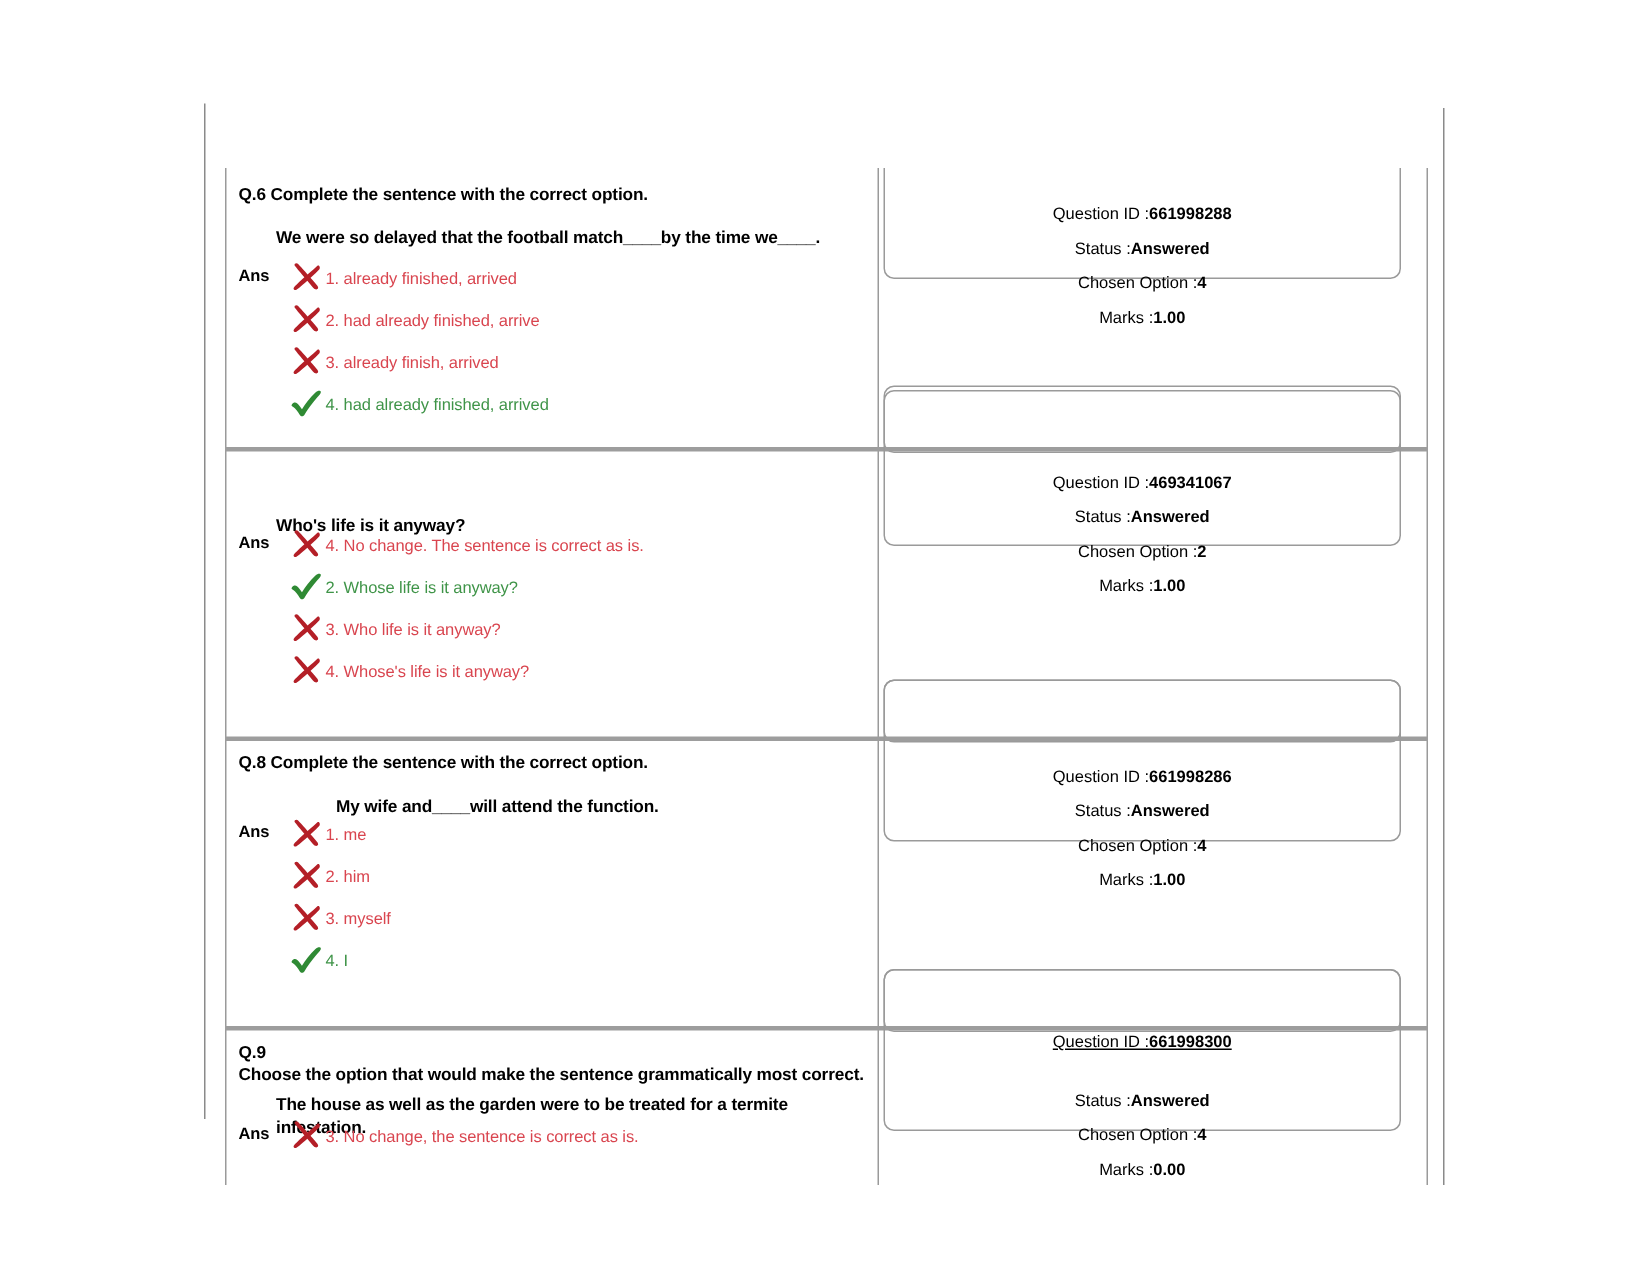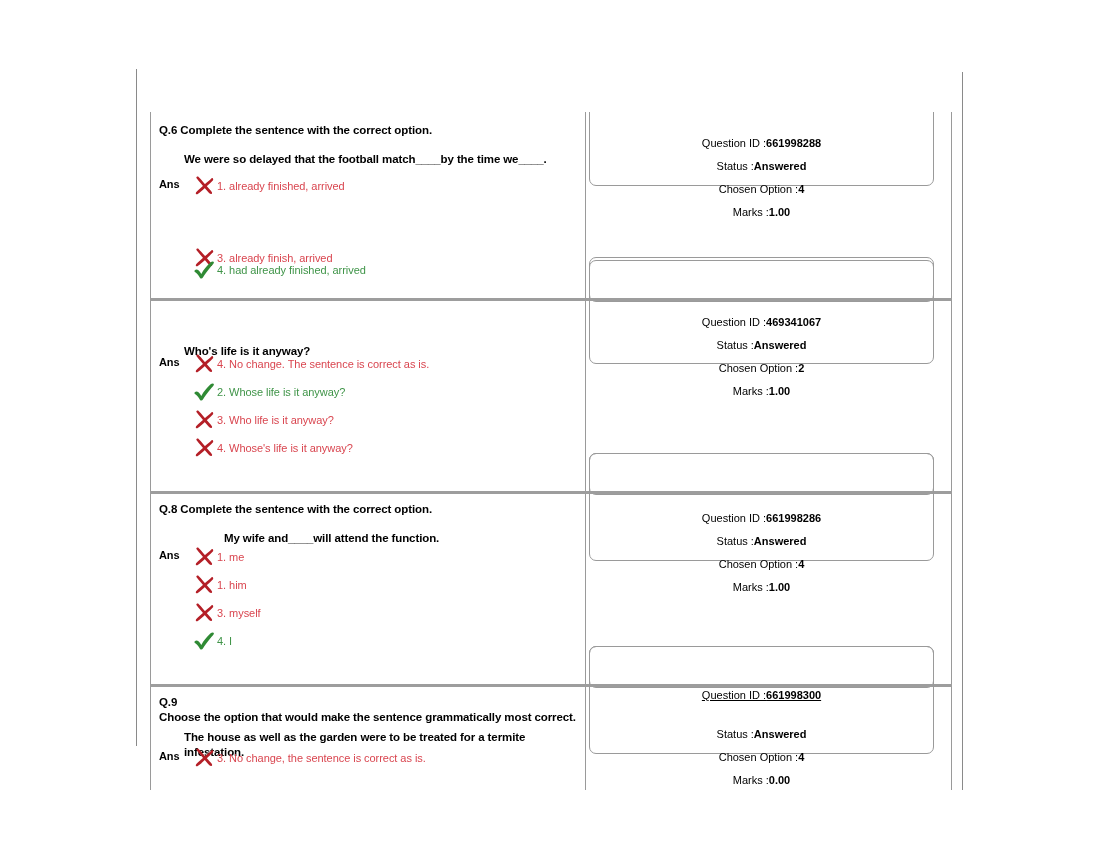--- a/index.html
+++ b/index.html
@@ -201,21 +201,25 @@
 
   <div class="qrow" style="top: 0px; height: 186px;">
         <div class="qcell" style="height: 186px;">
           <div class="q-title" style="top: 11px;"><span>Q.6</span> <span class="q-title-body">Complete the sentence with the correct option.</span></div>
           <div class="q-stem" style="top: 40px;">We were so delayed that the football match____by the time we____.</div>
           <div class="ans-label" style="top: 66px;">Ans</div>
           <div class="opt wrong" style="top: 63px;"><span class="mark"><svg class="glyph" width="22" height="20" viewBox="0 0 22 20" aria-hidden="true">
                 <path d="M3.4 2.0 C6.2 5.6 10.4 10.4 15.6 16.6 C16.6 17.9 18.3 18.4 19.0 17.4 C19.6 16.5 18.3 15.2 17.2 13.9 C12.3 8.2 8.2 3.6 5.6 0.9 C4.8 0.1 3.0 0.6 3.4 2.0 Z" fill="#b41f27"></path>
                 <path d="M18.6 2.2 C15.6 5.0 10.2 9.6 4.8 14.6 C3.5 15.8 2.2 17.1 3.0 18.0 C3.8 18.9 5.2 17.9 6.5 16.8 C12.3 11.9 17.0 7.5 19.8 4.6 C20.8 3.6 19.9 1.1 18.6 2.2 Z" fill="#b41f27"></path>
               </svg></span><span class="otext">1. already finished, arrived</span></div>
-          <div class="opt wrong" style="top: 135px;"><span class="mark"><svg class="glyph" width="22" height="20" viewBox="0 0 22 20" aria-hidden="true">
+          <div class="opt wrong" style="top: 91px;"><span class="mark"><svg class="glyph" width="22" height="20" viewBox="0 0 22 20" aria-hidden="true">
+                <path d="M3.4 2.0 C6.2 5.6 10.4 10.4 15.6 16.6 C16.6 17.9 18.3 18.4 19.0 17.4 C19.6 16.5 18.3 15.2 17.2 13.9 C12.3 8.2 8.2 3.6 5.6 0.9 C4.8 0.1 3.0 0.6 3.4 2.0 Z" fill="#b41f27"></path>
+                <path d="M18.6 2.2 C15.6 5.0 10.2 9.6 4.8 14.6 C3.5 15.8 2.2 17.1 3.0 18.0 C3.8 18.9 5.2 17.9 6.5 16.8 C12.3 11.9 17.0 7.5 19.8 4.6 C20.8 3.6 19.9 1.1 18.6 2.2 Z" fill="#b41f27"></path>
+              </svg></span><span class="otext">2. had already finished, arrive</span></div>
+          <div class="opt wrong" style="top: 119px;"><span class="mark"><svg class="glyph" width="22" height="20" viewBox="0 0 22 20" aria-hidden="true">
                 <path d="M3.4 2.0 C6.2 5.6 10.4 10.4 15.6 16.6 C16.6 17.9 18.3 18.4 19.0 17.4 C19.6 16.5 18.3 15.2 17.2 13.9 C12.3 8.2 8.2 3.6 5.6 0.9 C4.8 0.1 3.0 0.6 3.4 2.0 Z" fill="#b41f27"></path>
                 <path d="M18.6 2.2 C15.6 5.0 10.2 9.6 4.8 14.6 C3.5 15.8 2.2 17.1 3.0 18.0 C3.8 18.9 5.2 17.9 6.5 16.8 C12.3 11.9 17.0 7.5 19.8 4.6 C20.8 3.6 19.9 1.1 18.6 2.2 Z" fill="#b41f27"></path>
               </svg></span><span class="otext">3. already finish, arrived</span></div>
           <div class="opt right" style="top: 147px;"><span class="mark"><svg class="glyph" width="22" height="20" viewBox="0 0 22 20" aria-hidden="true">
                 <path d="M1.6 10.6 C2.6 9.2 4.0 9.0 5.2 10.0 C6.4 11.0 7.4 12.4 8.3 13.9 C10.6 10.0 13.6 6.0 17.3 2.6 C18.6 1.4 20.6 1.0 20.9 2.2 C21.2 3.2 19.6 4.6 18.4 6.0 C14.8 10.2 11.8 14.4 9.9 17.6 C9.2 18.8 7.6 18.9 6.9 17.7 C5.6 15.4 4.0 13.2 2.3 12.2 C1.3 11.6 1.2 11.1 1.6 10.6 Z" fill="#2f8a34"></path>
               </svg></span><span class="otext">4. had already finished, arrived</span></div>
         </div>
         <div class="icell" style="height: 186px;">
           <div class="ibox" style="top: -34px; height: 108px;"></div>
           <div class="iline" style="top: 24px;"><span>Question ID :</span><b>661998288</b></div>
@@ -261,21 +265,21 @@
           <div class="q-title" style="top: 11px;"><span>Q.8</span> <span class="q-title-body">Complete the sentence with the correct option.</span></div>
           <div class="q-stem" style="top: 40px; padding-left: 40px;">My wife and____will attend the function.</div>
           <div class="ans-label" style="top: 58px;">Ans</div>
           <div class="opt wrong" style="top: 55px;"><span class="mark"><svg class="glyph" width="22" height="20" viewBox="0 0 22 20" aria-hidden="true">
                 <path d="M3.4 2.0 C6.2 5.6 10.4 10.4 15.6 16.6 C16.6 17.9 18.3 18.4 19.0 17.4 C19.6 16.5 18.3 15.2 17.2 13.9 C12.3 8.2 8.2 3.6 5.6 0.9 C4.8 0.1 3.0 0.6 3.4 2.0 Z" fill="#b41f27"></path>
                 <path d="M18.6 2.2 C15.6 5.0 10.2 9.6 4.8 14.6 C3.5 15.8 2.2 17.1 3.0 18.0 C3.8 18.9 5.2 17.9 6.5 16.8 C12.3 11.9 17.0 7.5 19.8 4.6 C20.8 3.6 19.9 1.1 18.6 2.2 Z" fill="#b41f27"></path>
               </svg></span><span class="otext">1. me</span></div>
           <div class="opt wrong" style="top: 83px;"><span class="mark"><svg class="glyph" width="22" height="20" viewBox="0 0 22 20" aria-hidden="true">
                 <path d="M3.4 2.0 C6.2 5.6 10.4 10.4 15.6 16.6 C16.6 17.9 18.3 18.4 19.0 17.4 C19.6 16.5 18.3 15.2 17.2 13.9 C12.3 8.2 8.2 3.6 5.6 0.9 C4.8 0.1 3.0 0.6 3.4 2.0 Z" fill="#b41f27"></path>
                 <path d="M18.6 2.2 C15.6 5.0 10.2 9.6 4.8 14.6 C3.5 15.8 2.2 17.1 3.0 18.0 C3.8 18.9 5.2 17.9 6.5 16.8 C12.3 11.9 17.0 7.5 19.8 4.6 C20.8 3.6 19.9 1.1 18.6 2.2 Z" fill="#b41f27"></path>
-              </svg></span><span class="otext">1. him</span></div>
+              </svg></span><span class="otext">2. him</span></div>
           <div class="opt wrong" style="top: 111px;"><span class="mark"><svg class="glyph" width="22" height="20" viewBox="0 0 22 20" aria-hidden="true">
                 <path d="M3.4 2.0 C6.2 5.6 10.4 10.4 15.6 16.6 C16.6 17.9 18.3 18.4 19.0 17.4 C19.6 16.5 18.3 15.2 17.2 13.9 C12.3 8.2 8.2 3.6 5.6 0.9 C4.8 0.1 3.0 0.6 3.4 2.0 Z" fill="#b41f27"></path>
                 <path d="M18.6 2.2 C15.6 5.0 10.2 9.6 4.8 14.6 C3.5 15.8 2.2 17.1 3.0 18.0 C3.8 18.9 5.2 17.9 6.5 16.8 C12.3 11.9 17.0 7.5 19.8 4.6 C20.8 3.6 19.9 1.1 18.6 2.2 Z" fill="#b41f27"></path>
               </svg></span><span class="otext">3. myself</span></div>
           <div class="opt right" style="top: 139px;"><span class="mark"><svg class="glyph" width="22" height="20" viewBox="0 0 22 20" aria-hidden="true">
                 <path d="M1.6 10.6 C2.6 9.2 4.0 9.0 5.2 10.0 C6.4 11.0 7.4 12.4 8.3 13.9 C10.6 10.0 13.6 6.0 17.3 2.6 C18.6 1.4 20.6 1.0 20.9 2.2 C21.2 3.2 19.6 4.6 18.4 6.0 C14.8 10.2 11.8 14.4 9.9 17.6 C9.2 18.8 7.6 18.9 6.9 17.7 C5.6 15.4 4.0 13.2 2.3 12.2 C1.3 11.6 1.2 11.1 1.6 10.6 Z" fill="#2f8a34"></path>
               </svg></span><span class="otext">4. I</span></div>
         </div>
         <div class="icell" style="height: 193px;">
           <div class="ibox" style="top: -38px; height: 108px;"></div>

